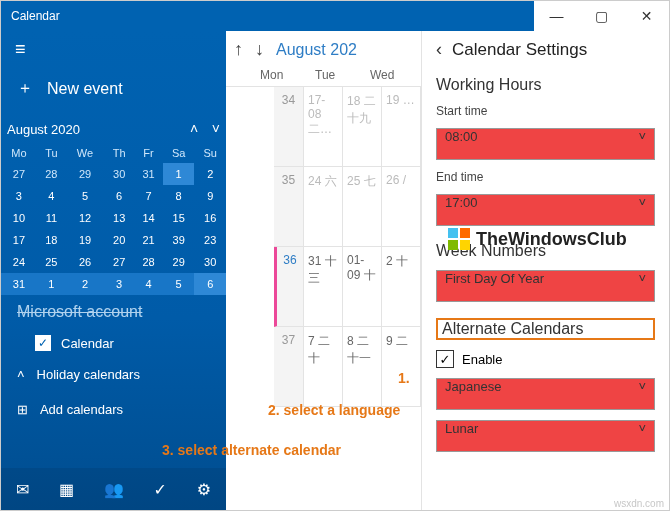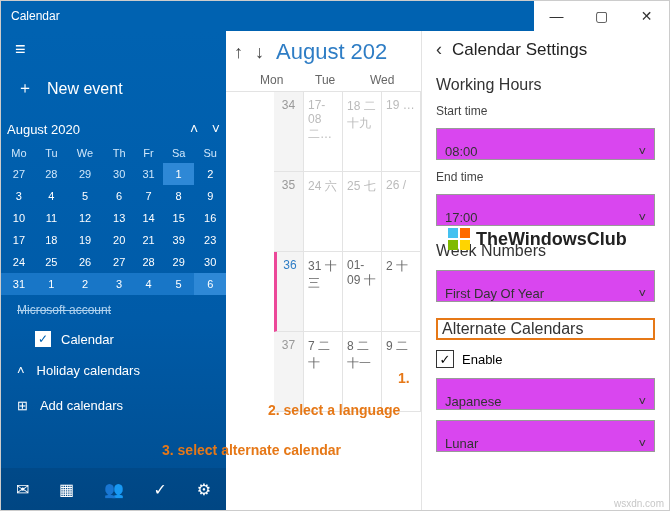--- a/index.html
+++ b/index.html
@@ -15,45 +15,45 @@
 .sidebar .newevent { padding: 10px 16px 18px; font-size: 16px; display: flex; align-items: center; gap: 14px; }
 .sidebar .minical { padding: 0 0; }
 .sidebar .minical .head { display: flex; align-items: center; justify-content: space-between; font-size: 13px; padding: 4px 6px 6px; }
 .sidebar .minical .head .arrows span { margin-left: 10px; font-size: 14px; }
 .sidebar .minical table { width: 100%; border-collapse: collapse; font-size: 11px; text-align: center; }
 .sidebar .minical th { font-weight: 400; padding: 4px 0; color: #cfe7fb; }
 .sidebar .minical td { padding: 5px 0; color: #cfe7fb; }
 .sidebar .minical td.cur { color: #fff; }
 .sidebar .minical td.sel { background: #2e88d6; color: #fff; }
 .sidebar .minical td.hi { background: #1876c7; color: #fff; }
-.sidebar .acct { padding: 8px 16px; font-size: 12px; color: #cfe7fb; }
+.sidebar .acct { padding: 8px 16px; font-size: 16px; color: #cfe7fb; }
 .sidebar .calcheck { padding: 6px 34px; font-size: 13px; display: flex; align-items: center; gap: 10px; }
 .sidebar .calcheck .box { width: 16px; height: 16px; background: #fff; color: #0062b1; display: flex; align-items: center; justify-content: center; font-size: 12px; }
 .sidebar .item { padding: 10px 16px; font-size: 13px; display: flex; align-items: center; gap: 12px; }
 .sidebar .bottombar { margin-top: auto; height: 42px; background: rgba(0,0,0,0.08); display: flex; align-items: center; justify-content: space-around; font-size: 16px; }
 .main { flex: 1; display: flex; overflow: hidden; position: relative; }
 .calview { flex: 1; padding: 8px 0 0 0; overflow: hidden; }
 .calview .header { display: flex; align-items: center; gap: 12px; padding: 0 8px 8px; }
 .calview .header .arrow { font-size: 18px; color: #444; }
-.calview .header .month { font-size: 22px; color: #2e7dc5; font-weight: 300; }
+.calview .header .month { font-size: 16px; color: #2e7dc5; font-weight: 300; }
 .calview .days { display: grid; grid-template-columns: 30px repeat(3, 1fr); font-size: 12px; color: #666; padding: 0 0 4px; }
 .calview .days div { text-align: left; padding-left: 4px; }
 .calview .days div:first-child { }
 .calview .grid { display: grid; grid-template-columns: 30px repeat(3, 1fr); grid-auto-rows: 80px; border-top: 1px solid #e3e3e3; padding-left: 48px; }
 .calview .grid > div { border-right: 1px solid #e3e3e3; border-bottom: 1px solid #e3e3e3; padding: 6px 4px; font-size: 12px; color: #666; }
 .calview .grid .wk { background: #f4f4f4; color: #999; display: flex; align-items: flex-start; justify-content: center; padding-top: 6px; border-right: 1px solid #e3e3e3; }
 .calview .grid .wk.cur { color: #2e7dc5; border-left: 3px solid #ec4899; }
 .calview .grid .day.dim { color: #bbb; }
 .settings { width: 248px; border-left: 1px solid #e3e3e3; padding: 8px 14px 10px; overflow-y: hidden; display: flex; flex-direction: column; gap: 10px; position: relative; background: #fff; }
 .settings .shead { display: flex; align-items: center; gap: 10px; }
 .settings .shead .back { font-size: 18px; color: #333; }
 .settings .shead .title { font-size: 17px; color: #222; }
 .settings .section { font-size: 16px; color: #333; margin-top: 6px; }
 .settings label.small { font-size: 12px; color: #444; }
-.settings .select { height: 32px; border: 1px solid #999; background: #d946ef; display: flex; align-items: flex-end; justify-content: space-between; padding: 0 8px; font-size: 13px; color: #333; }
+.settings .select { height: 32px; border: 1px solid #999; background: #ef4444; display: flex; align-items: flex-start; justify-content: space-between; padding: 0 8px; font-size: 13px; color: #333; }
 .settings .check { display: flex; align-items: center; gap: 8px; font-size: 13px; }
 .settings .check .box { width: 18px; height: 18px; border: 1px solid #333; display: flex; align-items: center; justify-content: center; font-size: 13px; }
 .hlbox { border: 2px solid #e67817; padding: 0 4px; }
 .anno { position: absolute; font-size: 14px; font-weight: 600; color: #e67817; pointer-events: none; }
 .watermark { position: absolute; top: 228px; left: 448px; display: flex; align-items: center; font-size: 18px; font-weight: 600; color: #222; pointer-events: none; z-index: 50; }
 .watermark .logo { width: 22px; height: 22px; margin-right: 6px; display: grid; grid-template-columns: 1fr 1fr; grid-template-rows: 1fr 1fr; gap: 2px; transform: rotate(0deg); }
 .watermark .logo span:nth-child(1){background:#44c1f0}
 .watermark .logo span:nth-child(2){background:#ff6a00}
 .watermark .logo span:nth-child(3){background:#7fba00}
 .watermark .logo span:nth-child(4){background:#ffd400}

